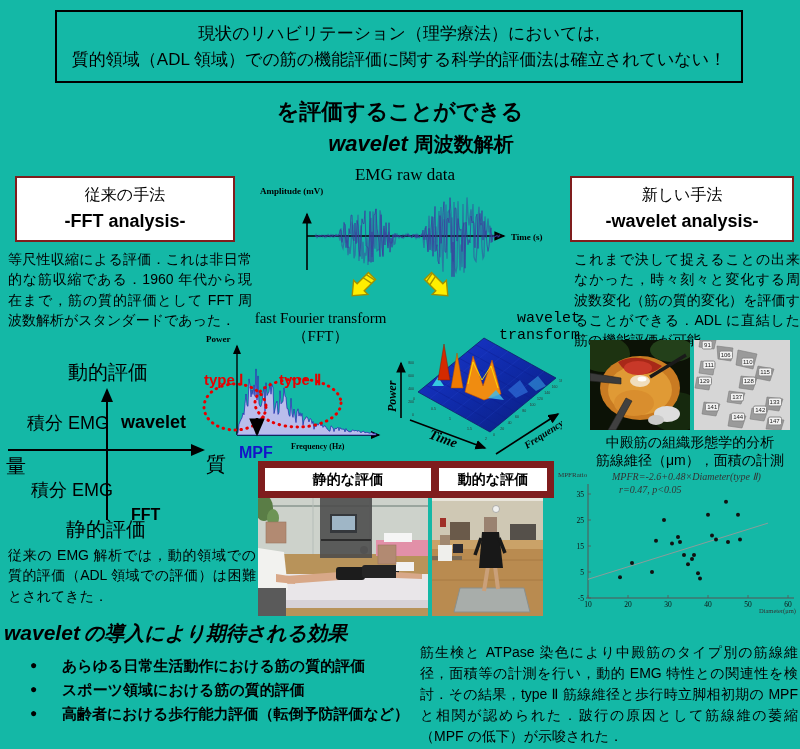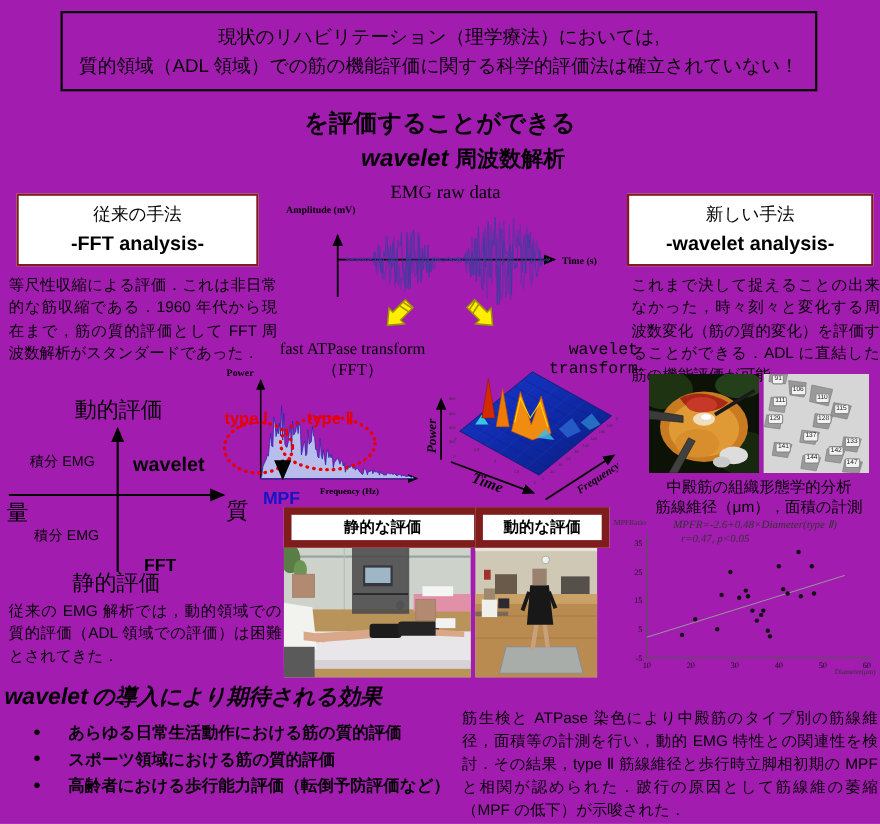--- a/index.html
+++ b/index.html
@@ -1,16 +1,16 @@
 <!DOCTYPE html>
 <html><head>
 <meta charset="utf-8">
 <style>
   html,body{margin:0;padding:0;background:#fff;}
-  #poster{position:relative;width:800px;height:749px;background:#a21caf;overflow:hidden;
+  #poster{position:relative;width:800px;height:749px;background:#14b8a6;overflow:hidden;
           font-family:"Liberation Sans",sans-serif;color:#000;}
   .abs{position:absolute;}
   
   .banner{left:55px;top:10px;width:684px;height:69px;border:2px solid #000;
           display:flex;flex-direction:column;justify-content:center;align-items:center;gap:9px;
           font-size:17px;line-height:1;}
   
   .page-title{left:0;top:97px;width:800px;text-align:center;font-size:22px;font-weight:bold;}
   .page-subtitle{left:0;top:131px;width:800px;text-align:center;font-size:20px;font-weight:bold;padding-left:21px;}
   .page-subtitle .en{font-style:italic;font-size:22px;margin-right:6px;}
@@ -31,21 +31,21 @@
   .axlab{font-family:"Liberation Serif",serif;font-weight:bold;font-size:9px;fill:#000;}
   .axlab8{font-family:"Liberation Serif",serif;font-weight:bold;font-size:8px;fill:#000;}
   .type-lab{font-family:"Liberation Sans",sans-serif;font-weight:bold;font-size:15px;fill:#e60000;}
   .mpf-lab{font-family:"Liberation Sans",sans-serif;font-weight:bold;font-size:16px;fill:#1414c8;}
   .tick3d{font-size:3.5px;fill:#333;font-family:"Liberation Sans",sans-serif;}
   .axis3d{font-family:"Liberation Serif",serif;font-style:italic;font-weight:bold;fill:#000;}
   .sctick{font-size:7.5px;fill:#111;font-family:"Liberation Serif",serif;}
   .scser{font-family:"Liberation Serif",serif;fill:#333;}
   
   .qlab{font-size:20px;}
-  .qlab2{font-size:13px;}
+  .qlab2{font-size:18px;}
   .qbold{font-weight:bold;}
   
   .photo-head{border:7px solid #7f1d1d;background:#fff;text-align:center;font-size:14px;font-weight:bold;
               line-height:23px;z-index:3;}
   
   .tissue-cap{left:585px;width:210px;text-align:center;font-size:14px;}
   .cell-chip{position:absolute;transform:translate(-50%,-50%);font-size:6px;line-height:7px;
              background:#f2f2f2;border:0.5px solid #888;border-radius:2px;padding:0 1px;color:#222;}
   
   .fx-head{left:4px;top:620px;font-weight:bold;font-style:italic;font-size:20px;}
@@ -104,21 +104,21 @@
     </g>
   </svg>
   <svg class="abs" style="left:410px;top:270px;" width="44" height="44" viewBox="0 0 44 44">
     <g transform="translate(18,6) rotate(-45)">
       <polygon points="-5,0 5,0 5,16 10,16 0,28 -10,16 -5,16" fill="#ffee00" stroke="#a09000" stroke-width="1.4"></polygon>
       <line x1="-5" y1="3" x2="5" y2="1" stroke="#a09000" stroke-width="1.4"></line>
       <line x1="-5" y1="7.5" x2="5" y2="5.5" stroke="#a09000" stroke-width="1.4"></line>
     </g>
   </svg>
 
-  <div class="abs small-title" style="left:228px;top:310px;width:185px;text-align:center;">fast ATPase transform（FFT）</div>
+  <div class="abs small-title" style="left:228px;top:310px;width:185px;text-align:center;">fast Fourier transform（FFT）</div>
   <svg id="fft-svg" class="abs" style="left:186px;top:328px;" width="204" height="136" viewBox="0 0 204 136">
     <defs>
       <marker id="ah2" markerWidth="9" markerHeight="8" refX="6" refY="3" orient="auto">
         <path d="M0,0 L7,3 L0,6 Z" fill="#000"></path>
       </marker>
     </defs>
     <line x1="51" y1="107" x2="51" y2="18" stroke="#000" stroke-width="1.4" marker-end="url(#ah2)"></line>
     <line x1="51" y1="107" x2="193" y2="107" stroke="#000" stroke-width="1.4" marker-end="url(#ah2)"></line>
     <path d="M51,107L51,107.0L52,104.7L53,96.2L54,93.7L55,91.6L56,89.7L57,85.0L58,86.8L59,75.4L60,66.0L61,77.5L62,78.3L63,50.9L64,57.1L65,68.9L66,62.0L67,66.5L68,56.9L69,68.3L70,40.9L71,72.1L72,47.9L73,75.9L74,78.3L75,78.5L76,74.1L77,65.5L78,58.6L79,83.2L80,54.7L81,67.5L82,65.6L83,63.9L84,54.7L85,66.2L86,56.5L87,59.7L88,85.6L89,81.2L90,75.3L91,73.1L92,86.4L93,84.3L94,62.7L95,75.8L96,74.4L97,73.6L98,59.8L99,68.0L100,69.5L101,80.6L102,80.8L103,87.4L104,88.3L105,70.3L106,85.5L107,89.4L108,81.0L109,88.1L110,94.6L111,83.7L112,80.8L113,88.1L114,84.7L115,88.3L116,85.4L117,97.1L118,92.2L119,91.3L120,89.0L121,88.9L122,90.8L123,94.0L124,90.6L125,91.0L126,95.6L127,93.4L128,101.3L129,96.8L130,98.8L131,95.6L132,97.3L133,95.9L134,94.5L135,98.0L136,96.3L137,99.4L138,98.1L139,97.7L140,99.2L141,100.9L142,101.6L143,103.1L144,103.1L145,97.8L146,98.7L147,100.0L148,103.6L149,100.4L150,100.7L151,100.3L152,99.1L153,102.7L154,99.5L155,101.2L156,100.7L157,101.6L158,100.9L159,103.9L160,100.5L161,102.6L162,102.5L163,104.1L164,103.3L165,104.1L166,102.1L167,102.1L168,102.6L169,103.0L170,102.0L171,103.3L172,103.0L173,102.5L174,103.9L175,104.7L176,103.8L177,103.4L178,103.3L179,105.0L180,104.2L181,104.5L182,104.4L183,105.2L184,105.1L185,104.8L186,104.8L187,105.4L188,105.8L189,105.5L190,105.8L190,107Z" fill="#b9bdec" stroke="#2525b0" stroke-width="0.7"></path>
       <g id="fft-overlays">

